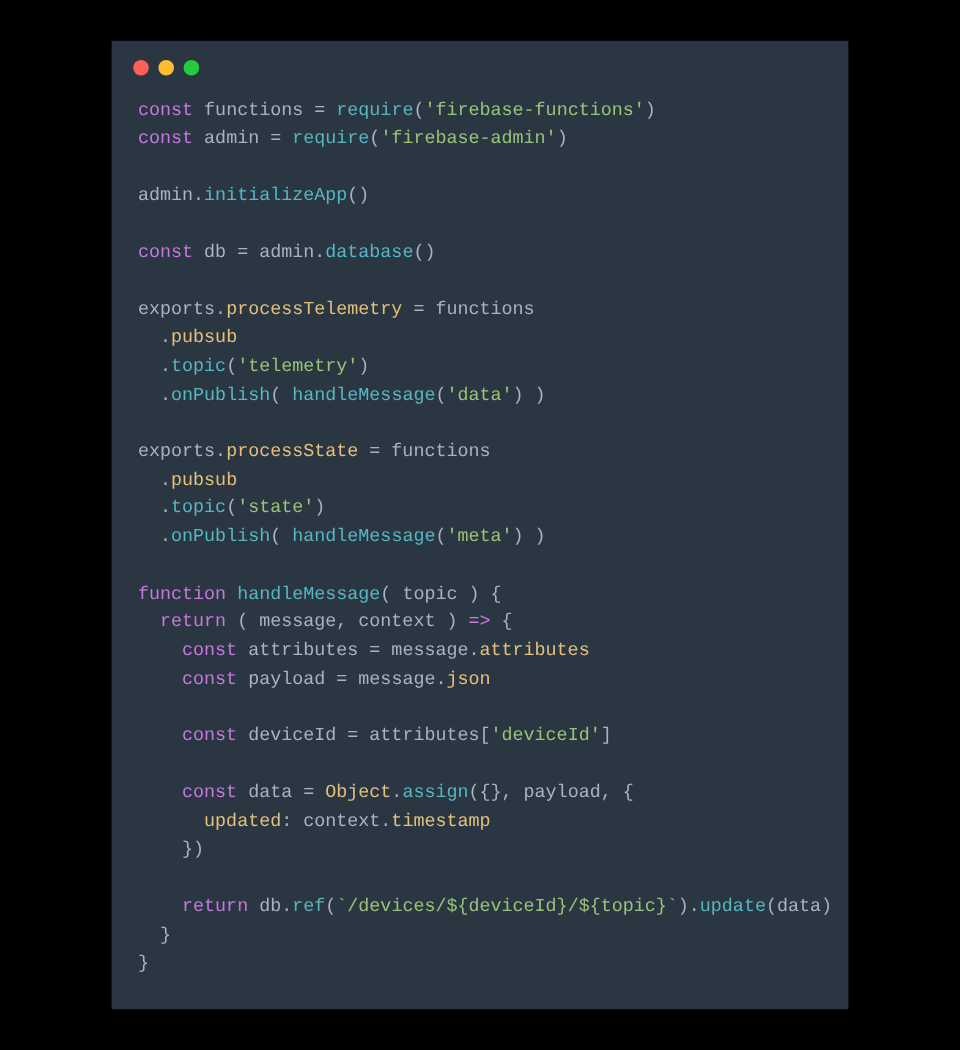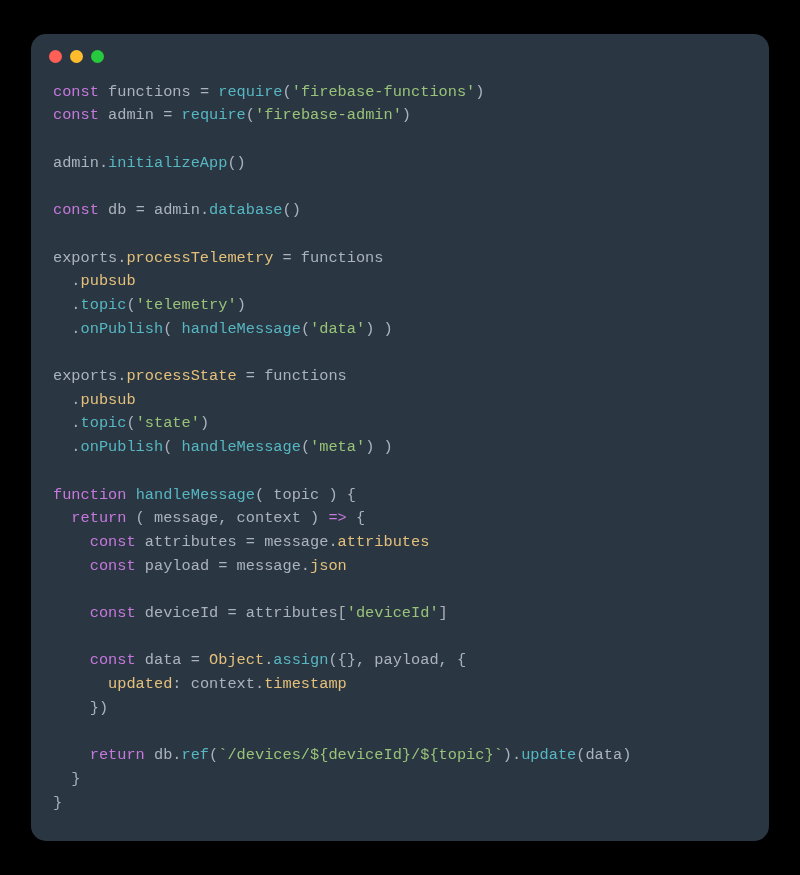--- a/index.html
+++ b/index.html
@@ -21,22 +21,22 @@
     background: var(--bg-outer);
     width: 800px;
     height: 875px;
     box-sizing: border-box;
     display: flex;
     align-items: center;
     justify-content: center;
   }
   .window {
     background: var(--bg-window);
-    width: 738px;
-    border-radius: 15px;
+    width: 614px;
+    border-radius: 0;
     box-shadow: 0 20px 60px rgba(0,0,0,0.55);
     padding-bottom: 20px;
   }
   .titlebar {
     display: flex;
     align-items: center;
     padding: 16px 18px 6px 18px;
     gap: 8px;
   }
   .dot {

